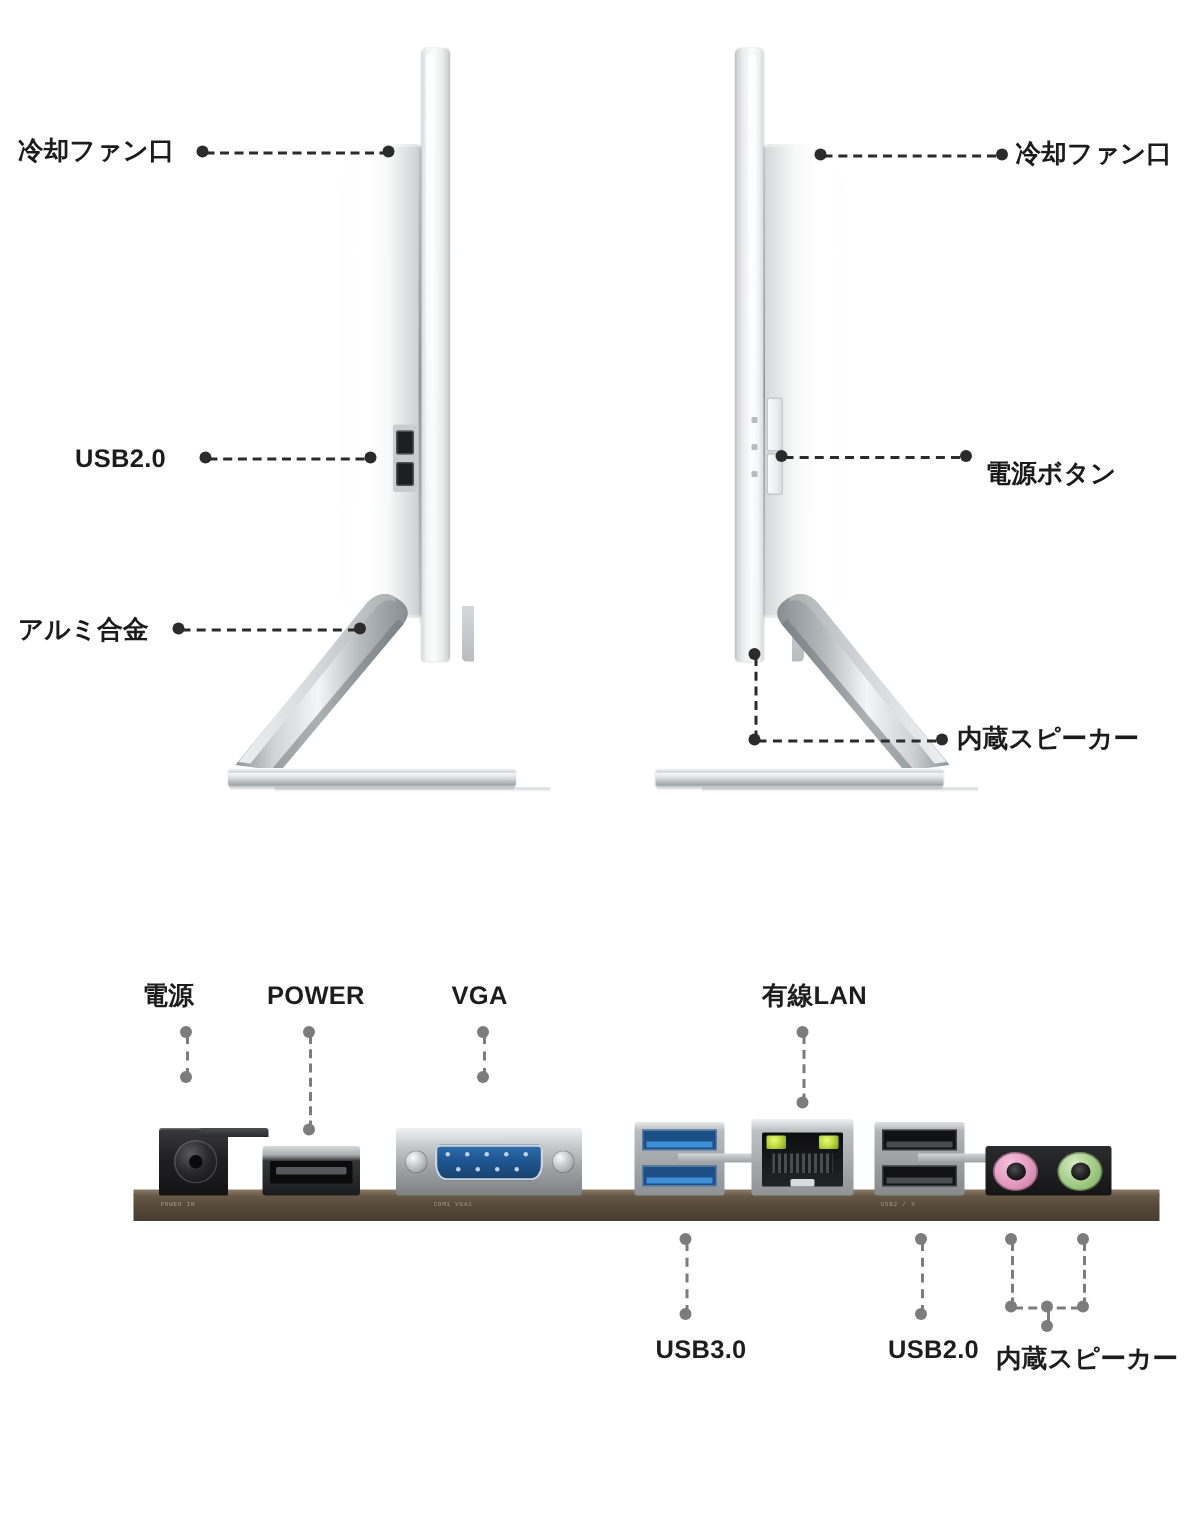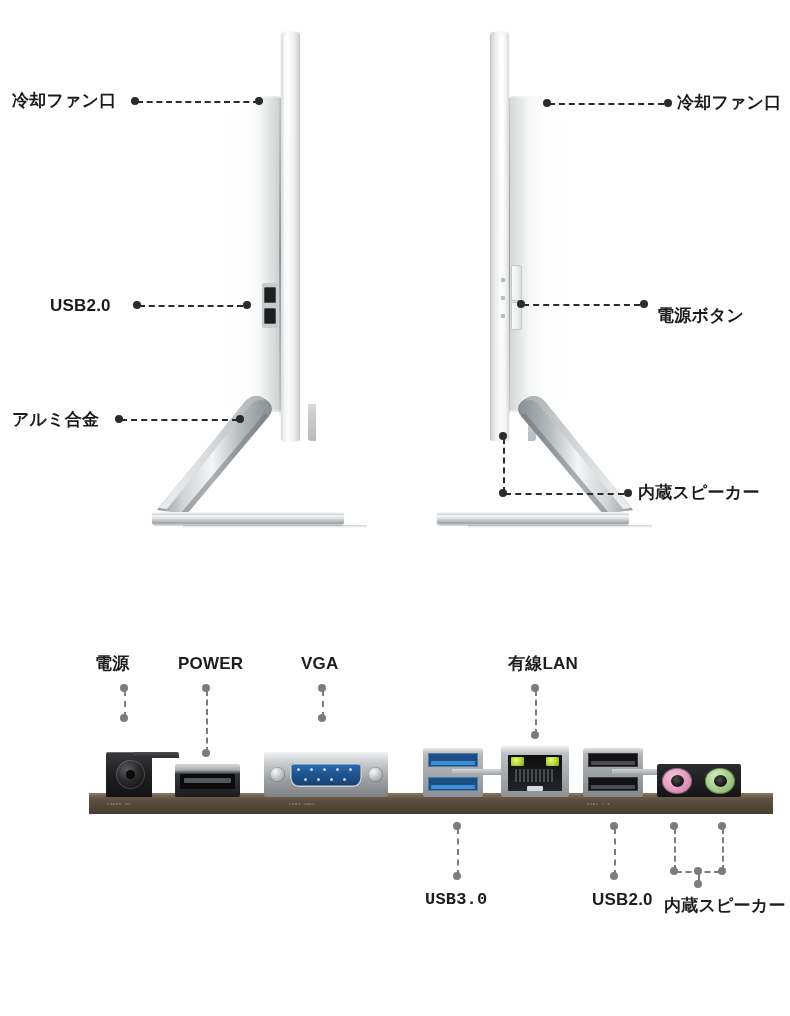--- a/index.html
+++ b/index.html
@@ -507,21 +507,21 @@
     <div class="jack-ring" style="left:635px; top:168px; width:30px; height:26px;
                 background:radial-gradient(circle at 38% 32%, #f3c3dd 0%, #e79fc4 45%, #c4739d 100%);"></div>
     <div class="jack-hole" style="left:644px; top:175px; width:13px; height:12px;"></div>
     <div class="jack-ring" style="left:678px; top:168px; width:30px; height:26px;
                 background:radial-gradient(circle at 38% 32%, #d6ecc2 0%, #a8d08a 45%, #79a85d 100%);"></div>
     <div class="jack-hole" style="left:687px; top:175px; width:13px; height:12px;"></div>
 
     <div class="io-dot" style="left:426px; top:222px;"></div>
     <div class="io-dash-v" style="left:430px; top:228px; height:48px;"></div>
     <div class="io-dot" style="left:426px; top:272px;"></div>
-    <div class="label io" style="left:398px; top:291px;font-family:Liberation Mono, monospace;">USB3.0</div>
+    <div class="label io" style="left:410px; top:291px;">USB3.0</div>
 
     <div class="io-dot" style="left:583px; top:222px;"></div>
     <div class="io-dash-v" style="left:587px; top:228px; height:48px;"></div>
     <div class="io-dot" style="left:583px; top:272px;"></div>
     <div class="label io" style="left:565px; top:291px;">USB2.0</div>
 
     <div class="io-dot" style="left:643px; top:222px;"></div>
     <div class="io-dash-v" style="left:647px; top:228px; height:43px;"></div>
     <div class="io-dot" style="left:643px; top:267px;"></div>
 

